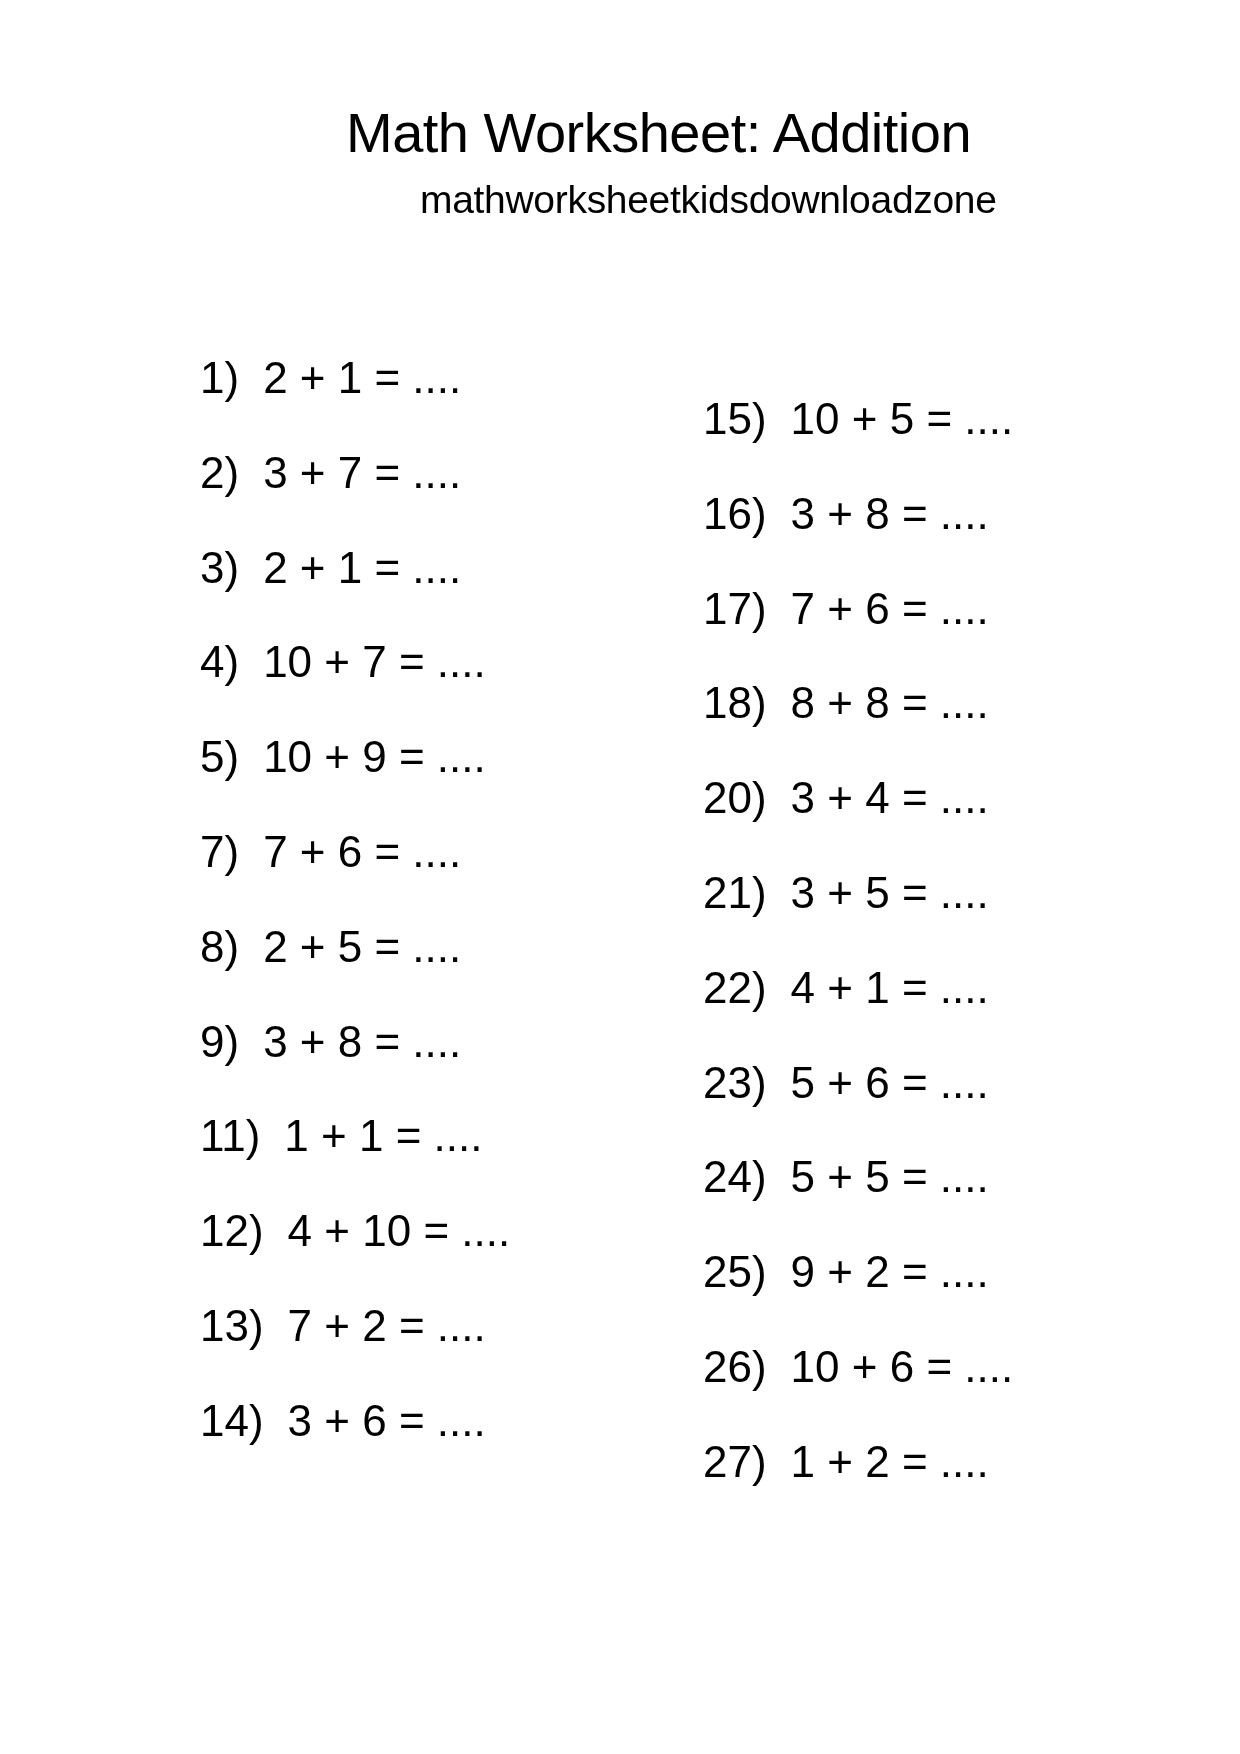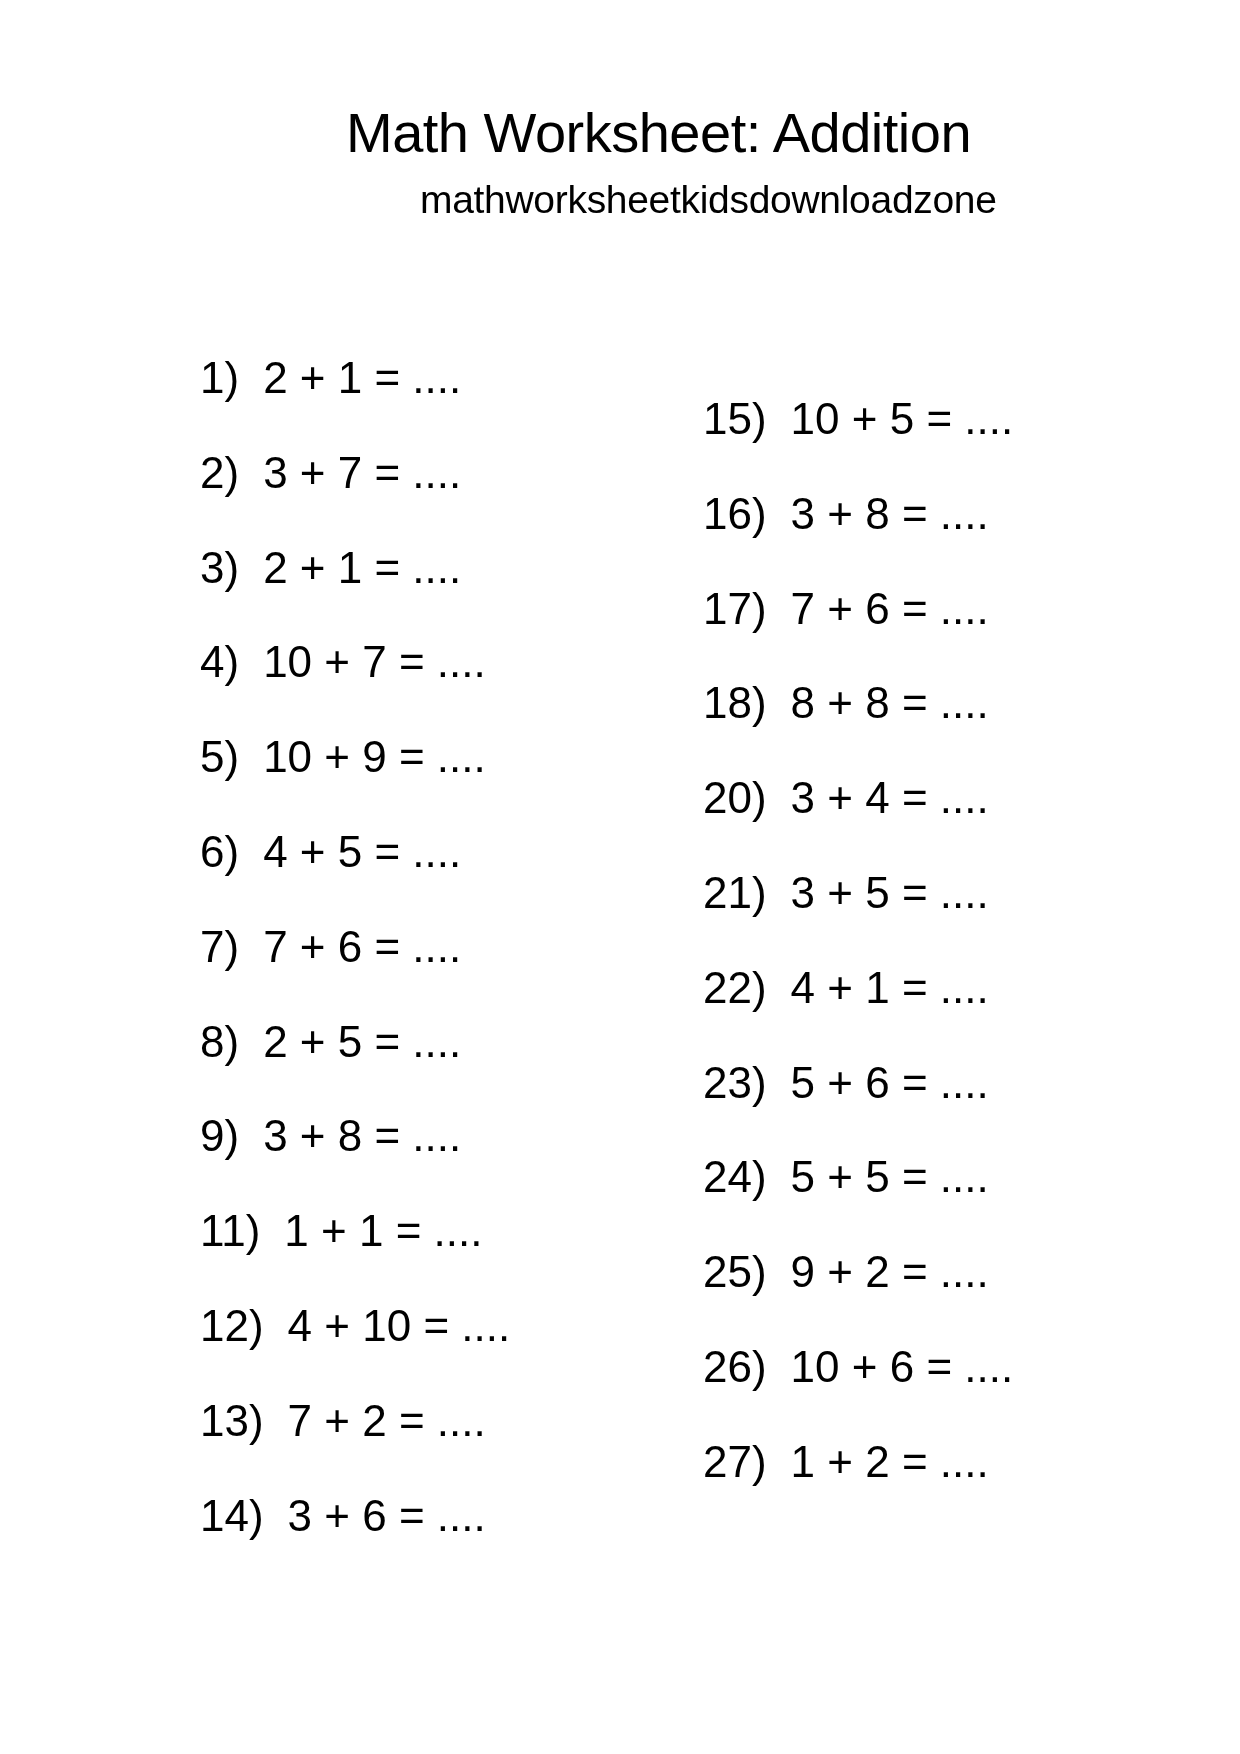--- a/index.html
+++ b/index.html
@@ -55,21 +55,20 @@
 
 <div class="title">Math Worksheet: Addition</div>
 <div class="subtitle">mathworksheetkidsdownloadzone</div>
 
 <div class="column col-left">
   <div class="problem"><span class="num">1)</span><span class="expr">2 + 1 = ....</span></div>
   <div class="problem"><span class="num">2)</span><span class="expr">3 + 7 = ....</span></div>
   <div class="problem"><span class="num">3)</span><span class="expr">2 + 1 = ....</span></div>
   <div class="problem"><span class="num">4)</span><span class="expr">10 + 7 = ....</span></div>
   <div class="problem"><span class="num">5)</span><span class="expr">10 + 9 = ....</span></div>
-  <div class="problem"><span class="num">6)</span><span class="expr">4 + 5 = ....</span></div>
   <div class="problem"><span class="num">7)</span><span class="expr">7 + 6 = ....</span></div>
   <div class="problem"><span class="num">8)</span><span class="expr">2 + 5 = ....</span></div>
   <div class="problem"><span class="num">9)</span><span class="expr">3 + 8 = ....</span></div>
   <div class="problem"><span class="num">11)</span><span class="expr">1 + 1 = ....</span></div>
   <div class="problem"><span class="num">12)</span><span class="expr">4 + 10 = ....</span></div>
   <div class="problem"><span class="num">13)</span><span class="expr">7 + 2 = ....</span></div>
   <div class="problem"><span class="num">14)</span><span class="expr">3 + 6 = ....</span></div>
 </div>
 
 <div class="column col-right">

